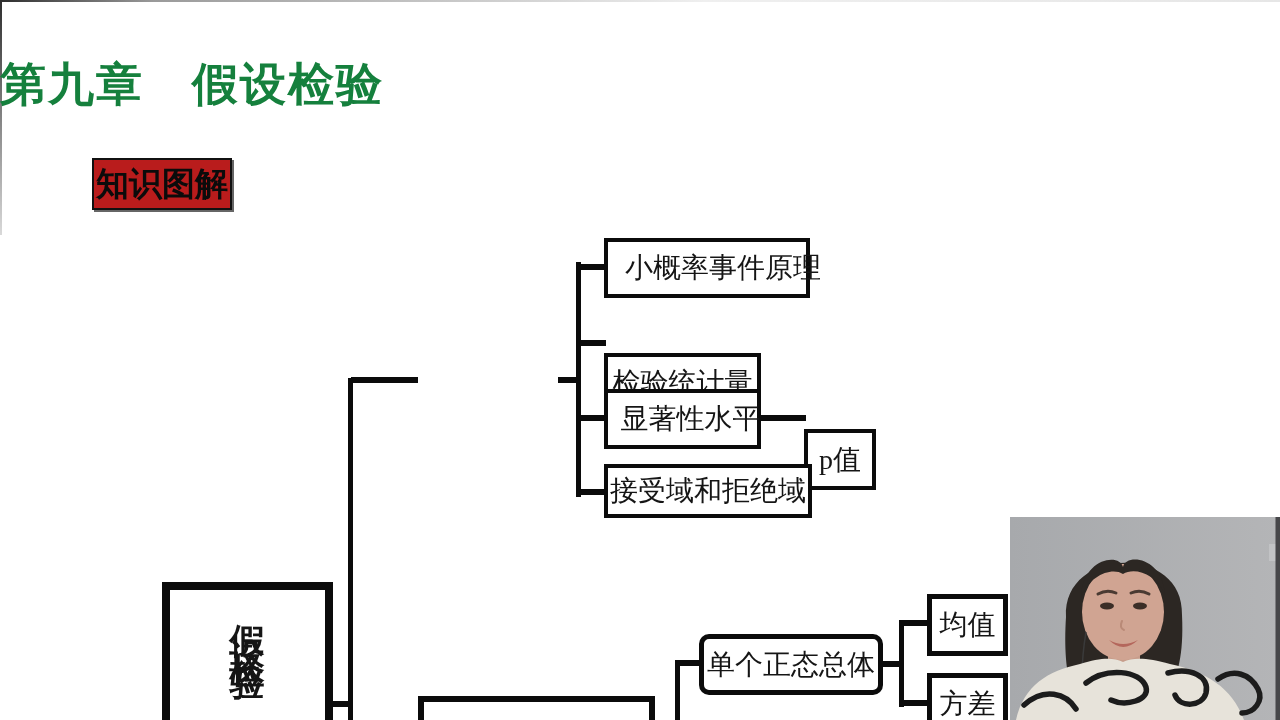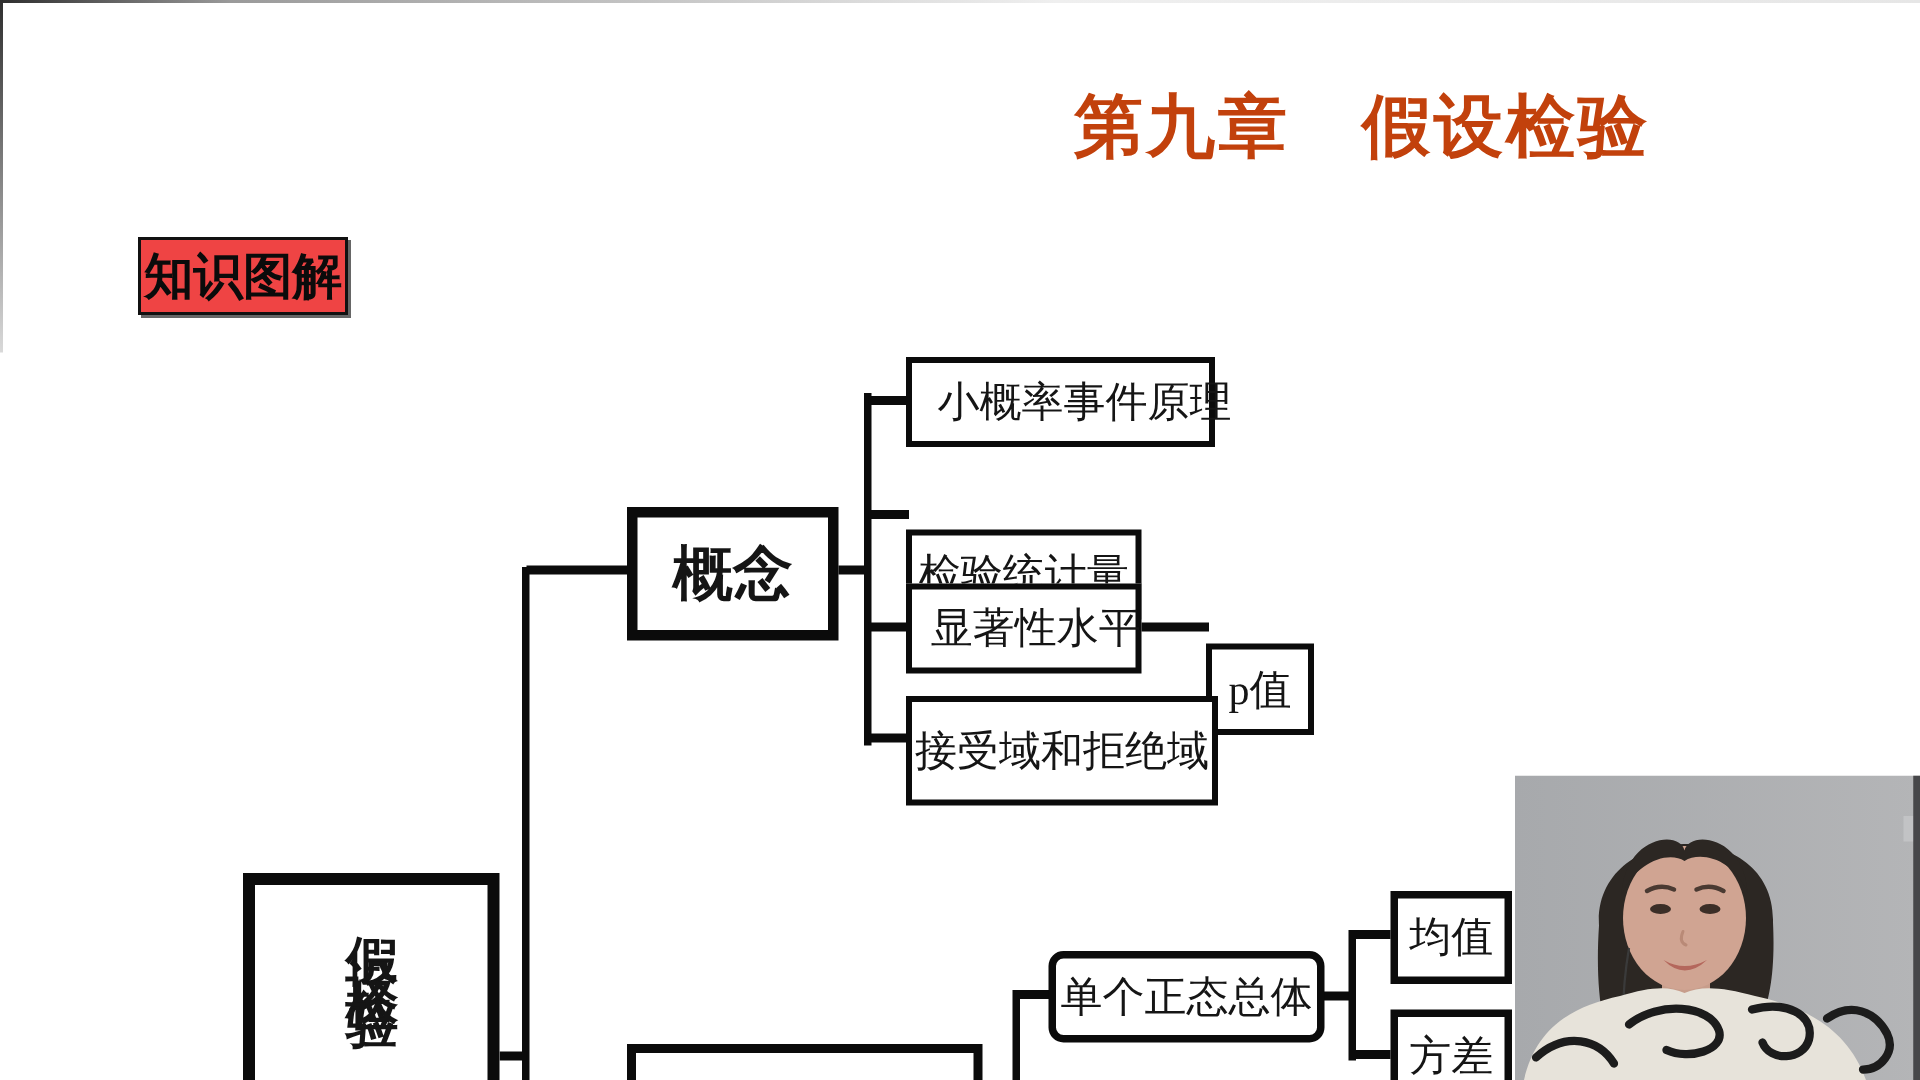--- a/index.html
+++ b/index.html
@@ -2,24 +2,24 @@
 <html><head>
 <meta charset="utf-8">
 <style>
   html,body{margin:0;padding:0;background:#ffffff;}
   .stage{position:relative;width:1280px;height:720px;overflow:hidden;background:#ffffff;
          font-family:"Liberation Sans",sans-serif;}
   .top-edge{position:absolute;left:0;top:0;width:1280px;height:2px;
             background:linear-gradient(90deg,#2e2e2e 0%,#9a9a9a 12%,#efefef 55%,#e6e6e6 100%);}
   .left-edge{position:absolute;left:0;top:0;width:2px;height:235px;
              background:linear-gradient(180deg,#2e2e2e,#d9d9d9);}
-  .title{position:absolute;left:0;top:54px;width:1100px;margin:0;text-align:right;
-         font-size:46px;font-weight:bold;color:#c2410c;letter-spacing:2px;}
+  .title{position:absolute;left:0;top:54px;width:1100px;margin:0;text-align:left;
+         font-size:46px;font-weight:bold;color:#15803d;letter-spacing:2px;}
   .badge{position:absolute;left:92px;top:158px;width:140px;height:52px;box-sizing:border-box;
-         background:#ef4444;border:2px solid #111;box-shadow:2px 2px 0 rgba(0,0,0,0.6);
+         background:#b91c1c;border:2px solid #111;box-shadow:2px 2px 0 rgba(0,0,0,0.6);
          display:flex;align-items:center;justify-content:center;
          font-size:33px;font-weight:bold;color:#0b0b0b;}
   .ln{position:absolute;background:#0b0b0b;}
   .nd{position:absolute;background:#ffffff;border:4px solid #0b0b0b;box-sizing:border-box;
       display:flex;align-items:center;justify-content:center;
       font-family:"Liberation Serif",serif;font-size:28px;color:#151515;white-space:nowrap;}
   .nd-bold{font-family:"Liberation Sans",sans-serif;font-weight:bold;}
   .nd-root{border-width:8px;font-size:35px;align-items:flex-start;padding-top:6px;}
   .vtext{writing-mode:vertical-lr;letter-spacing:14px;line-height:1;}
   .webcam{position:absolute;left:1010px;top:517px;width:270px;height:203px;}
@@ -48,31 +48,30 @@
   <div class="ln" style="left:678px;top:660px;width:23px;height:6px;"></div>
   <div class="ln" style="left:881px;top:661px;width:20px;height:6px;"></div>
   <div class="ln" style="left:899px;top:620px;width:5px;height:87px;"></div>
   <div class="ln" style="left:902px;top:620px;width:26px;height:6px;"></div>
   <div class="ln" style="left:902px;top:700px;width:26px;height:6px;"></div>
 
   <div class="nd nd-root nd-bold" style="left:162px;top:582px;width:171px;height:230px;">
     <span class="vtext">假设检验</span>
   </div>
 
-  <div class="nd nd-bold" style="left:418px;top:338px;width:141px;height:89px;border-width:7px;font-size:40px;">概念</div>
 
   <div class="nd" style="left:604px;top:238px;width:206px;height:60px;padding-left:32px;">小概率事件原理</div>
 
   <div class="nd" style="left:604px;top:314px;width:157px;height:60px;margin-top:39px;">检验统计量</div>
 
   <div class="nd" style="left:604px;top:389px;width:157px;height:60px;padding-left:16px;">显著性水平</div>
 
   <div class="nd" style="left:804px;top:389px;width:72px;height:61px;margin-top:40px;">p值</div>
 
-  <div class="nd" style="left:604px;top:464px;width:208px;height:73px;">接受域和拒绝域</div>
+  <div class="nd" style="left:604px;top:464px;width:208px;height:54px;">接受域和拒绝域</div>
 
   <div class="nd" style="left:418px;top:696px;width:237px;height:60px;border-width:6px;"></div>
 
   <div class="nd" style="left:699px;top:634px;width:184px;height:61px;border-width:5px;border-radius:10px;">单个正态总体</div>
 
   <div class="nd" style="left:927px;top:594px;width:81px;height:62px;border-width:5px;">均值</div>
 
   <div class="nd" style="left:927px;top:673px;width:81px;height:62px;border-width:5px;">方差</div>
 
   <svg class="webcam" viewBox="0 0 270 203">

